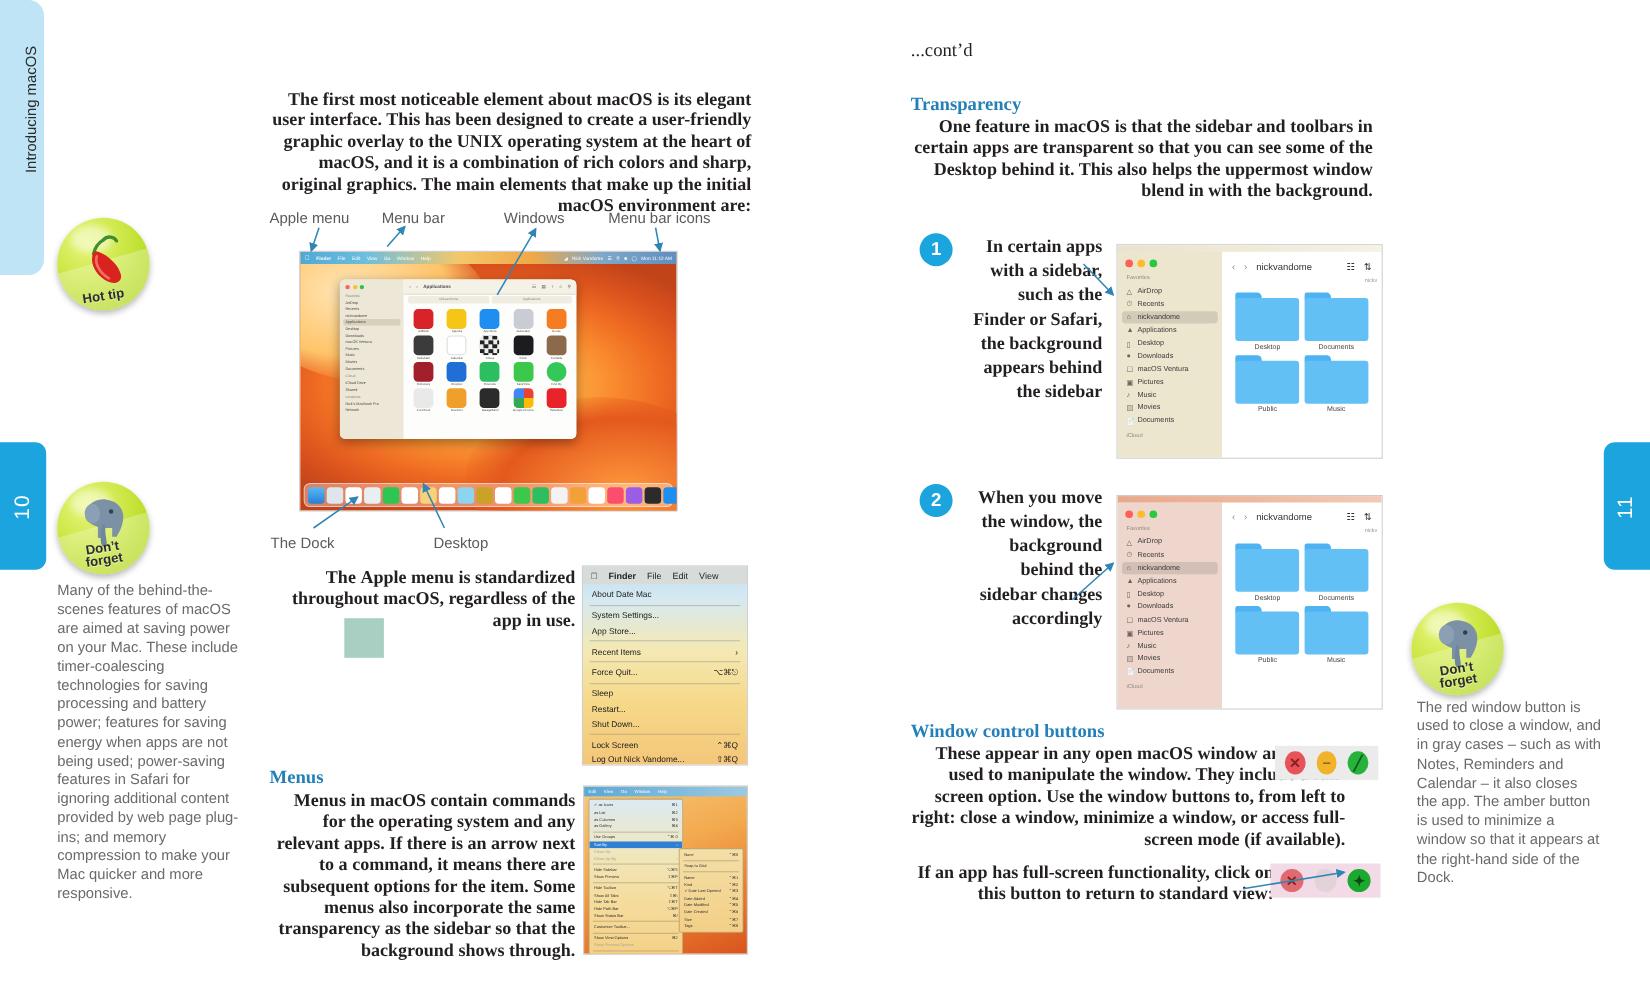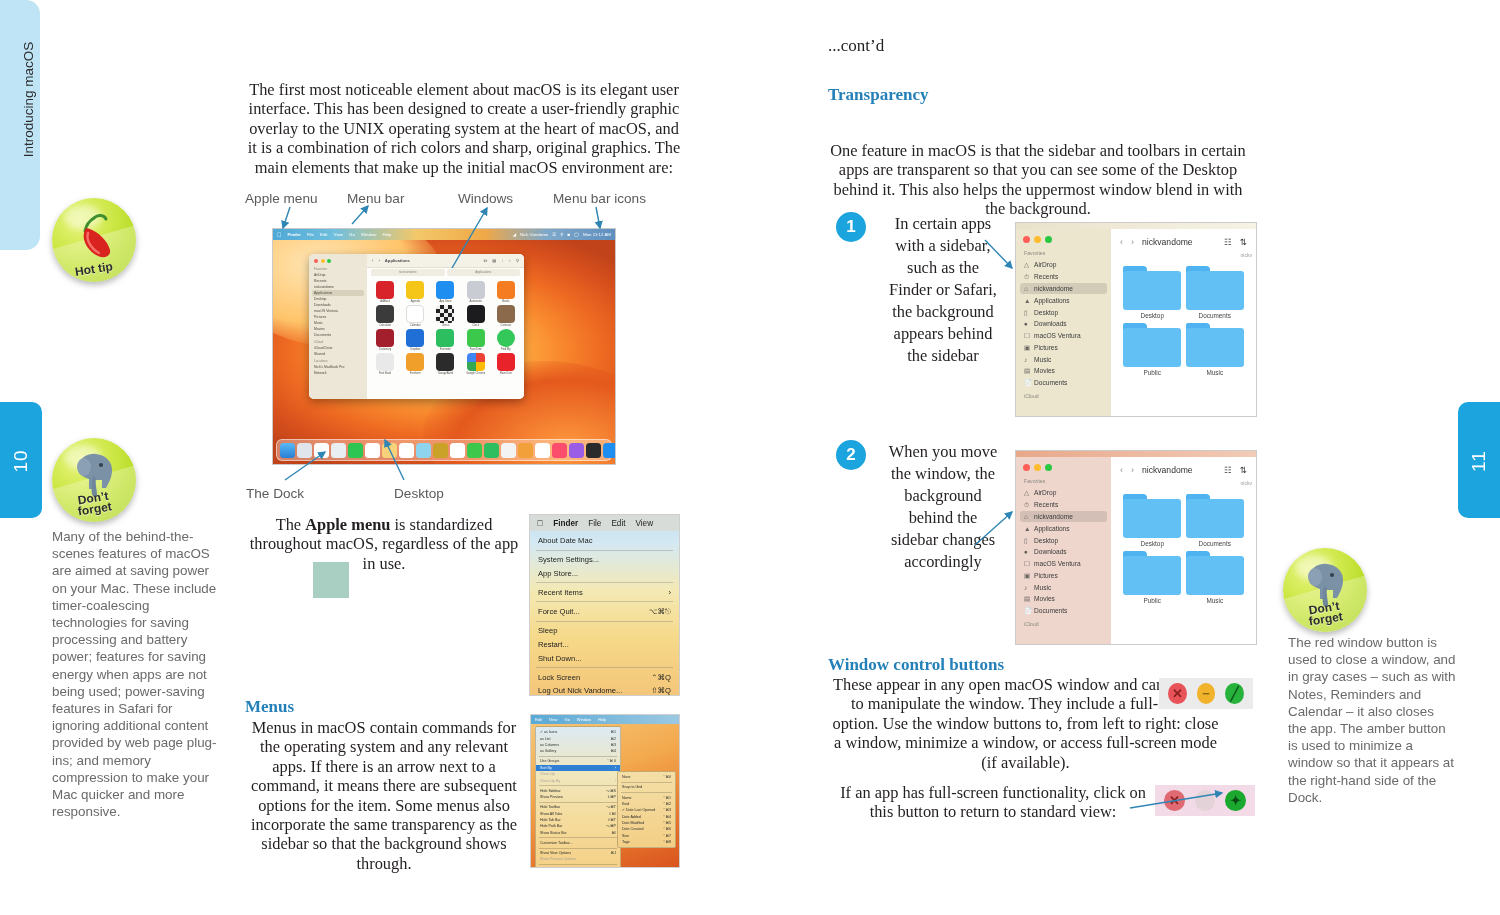--- a/index.html
+++ b/index.html
@@ -69,21 +69,22 @@
     font-size:13.4px;line-height:17.2px;color:#6a6a6a;
   }
 
   
   h1.title{
     position:absolute;margin:0;font-weight:bold;font-size:37px;
     color:#3b3b3b;letter-spacing:.2px;
   }
   .body{
     position:absolute;font-size:16.4px;line-height:19.4px;color:#231f20;
-    text-align:center;
+    text-align:right;
+    font-weight:bold;
   }
   .sub{
     position:absolute;font-weight:bold;font-size:17px;color:#2480b8;
   }
   .contd{position:absolute;font-size:17px;color:#231f20;}
   .lbl{
     position:absolute;font-family:"Liberation Sans",sans-serif;
     font-size:13.6px;color:#5b5b5b;white-space:nowrap;
   }
   .stepnum{
@@ -654,21 +655,21 @@
       <div class="vm-row">
           <span>Tags</span>
           <span>⌃⌘8</span>
         </div>
     </div>
   </div>
 
   <div class="contd" style="left:828px;top:36px;">...cont’d</div>
 
   <div class="sub" style="left:828px;top:85px;">Transparency</div>
-  <div class="body" style="left:828px;top:105px;width:420px;margin-top:36px;">One feature in macOS is that the sidebar and toolbars in certain apps are transparent so that you can see some of the Desktop behind it. This also helps the uppermost window blend in with the background.</div>
+  <div class="body" style="left:828px;top:105px;width:420px;">One feature in macOS is that the sidebar and toolbars in certain apps are transparent so that you can see some of the Desktop behind it. This also helps the uppermost window blend in with the background.</div>
 
   <div class="stepnum" style="left:836px;top:212px;">1</div>
   <div class="body" style="left:884px;top:213px;width:118px;line-height:22px;">In certain apps with a sidebar, such as the Finder or Safari, the background appears behind the sidebar</div>
 
   <div class="fwin" style="left:1015px;top:222px;">
     <div class="top" style="background:linear-gradient(90deg,#e9e2cb,#f6f2e4)"></div>
     <div class="inner">
       <div class="sb" style="background:#ece6cf">
         <div class="dots">
           <span class="dot" style="background:#ff5f57"></span>

